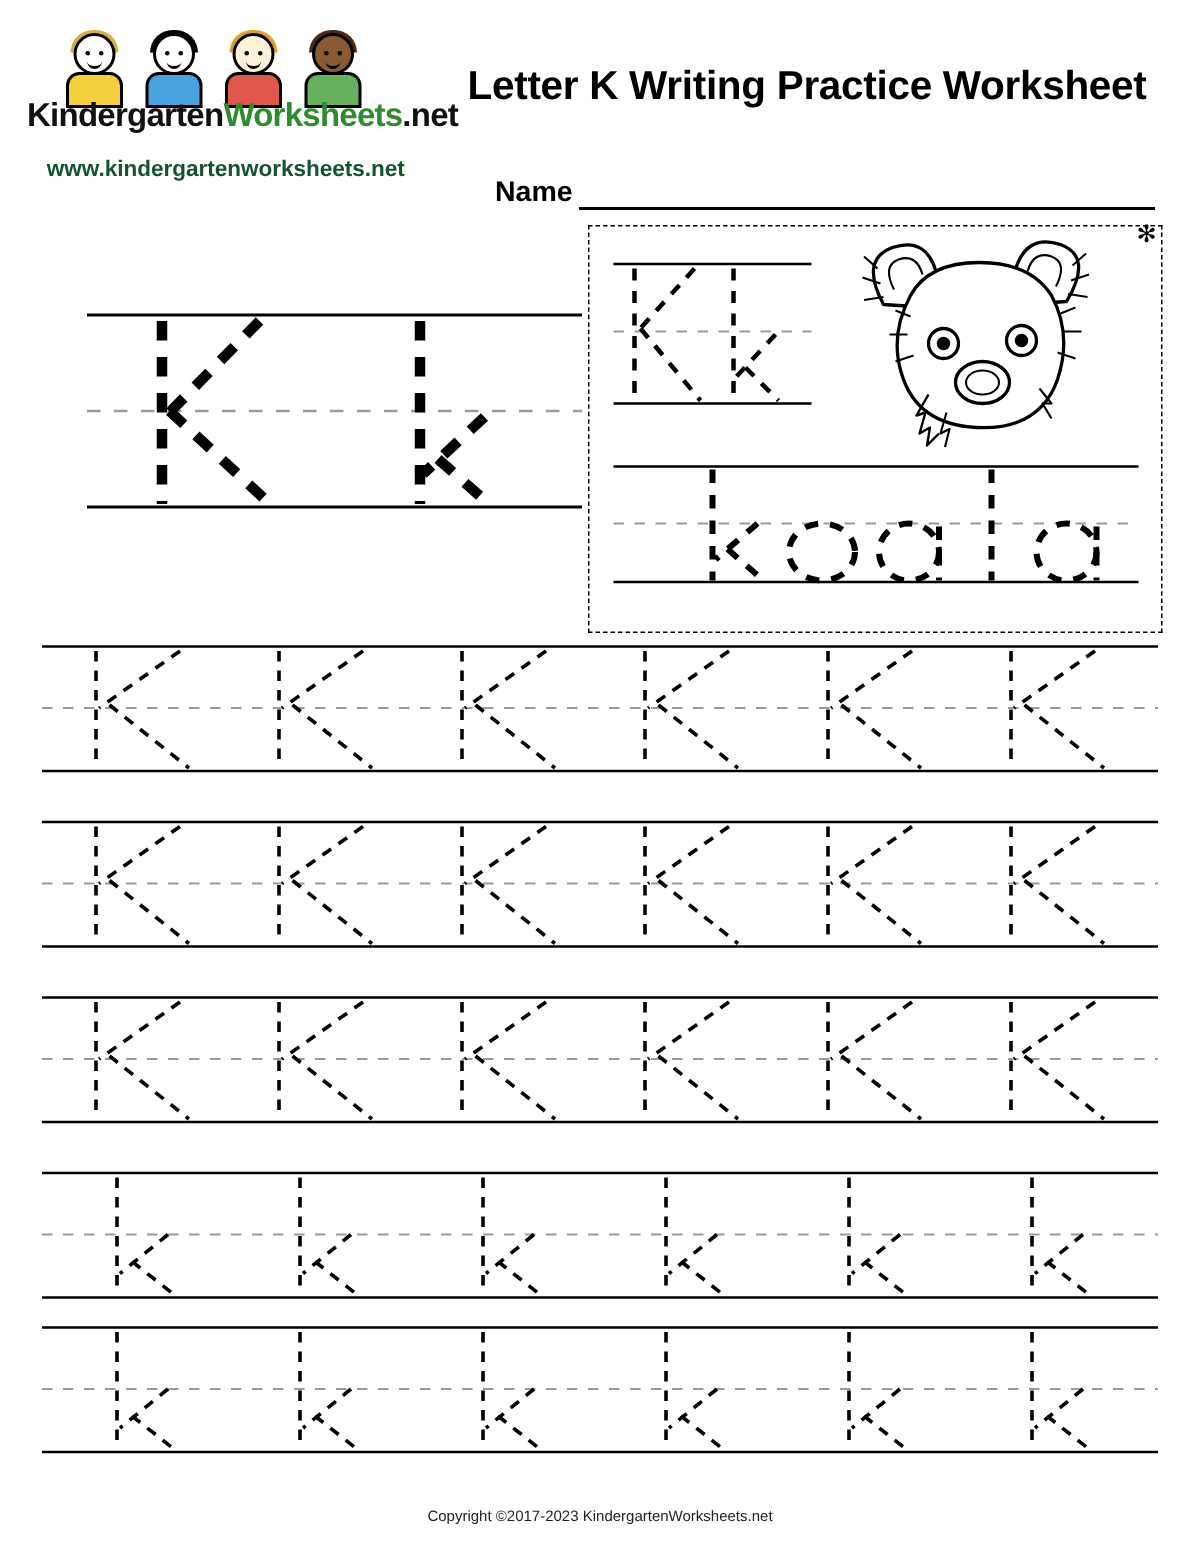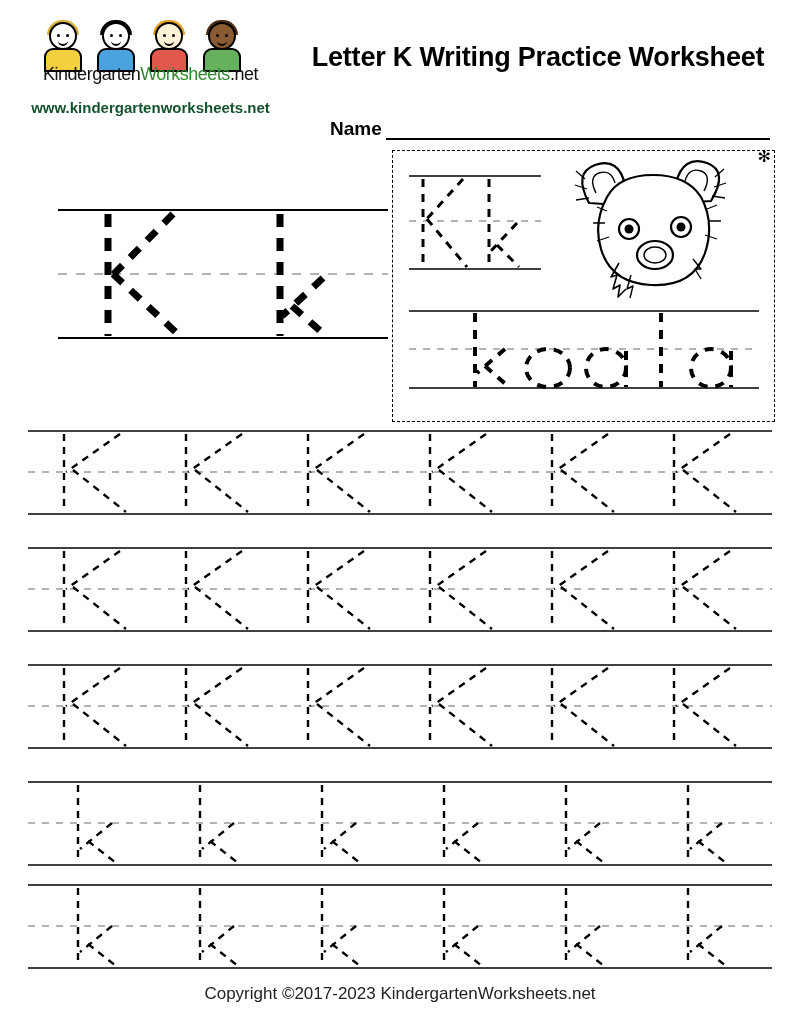--- a/index.html
+++ b/index.html
@@ -104,22 +104,22 @@
   .kid.k3 .head { background: #fdf2d8; }
   .kid.k4 .head { background: #8a5a32; }
   .kid.k4 .hair { background: #4b2c12; }
   .kid.k3 .hair { background: #e0a020; }
   .kid.k1 .hair { background: #d6b03a; }
 
   .logo-word {
     position: relative;
     margin-top: -6px;
     font-family: "Liberation Sans", sans-serif;
-    font-weight: normal;
-    font-size: 18px;
+    font-weight: bold;
+    font-size: 22px;
     letter-spacing: -0.5px;
     color: #111;
     white-space: nowrap;
   }
   .logo-word .green { color: #2f8b2f; }
   .logo-url {
     margin-top: 14px;
     font-size: 15px;
     font-weight: bold;
     color: #14532d;
@@ -192,24 +192,24 @@
     width: 744px;
     height: 90px;
   }
 
   svg { display: block; overflow: visible; }
 
   
   .footer {
     position: absolute;
     left: 0;
-    bottom: 33px;
+    bottom: 15px;
     width: 800px;
     text-align: center;
-    font-size: 17px;
+    font-size: 10px;
     color: #222;
     line-height: 16px;
   }
 </style>
 </head>
 <body>
 
 <div class="header">
 
   <div class="logo-block">

